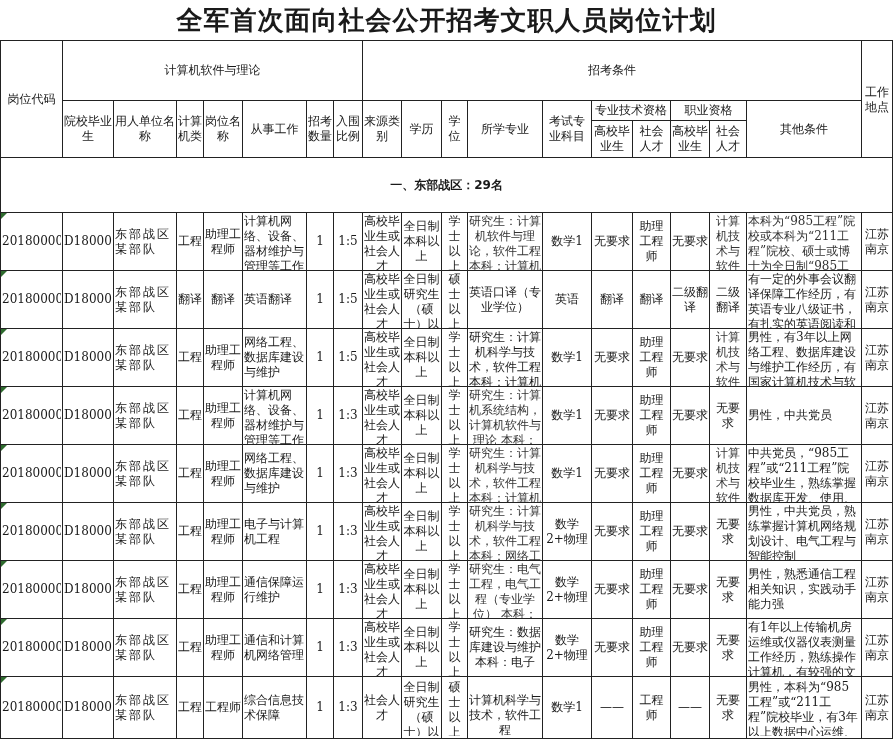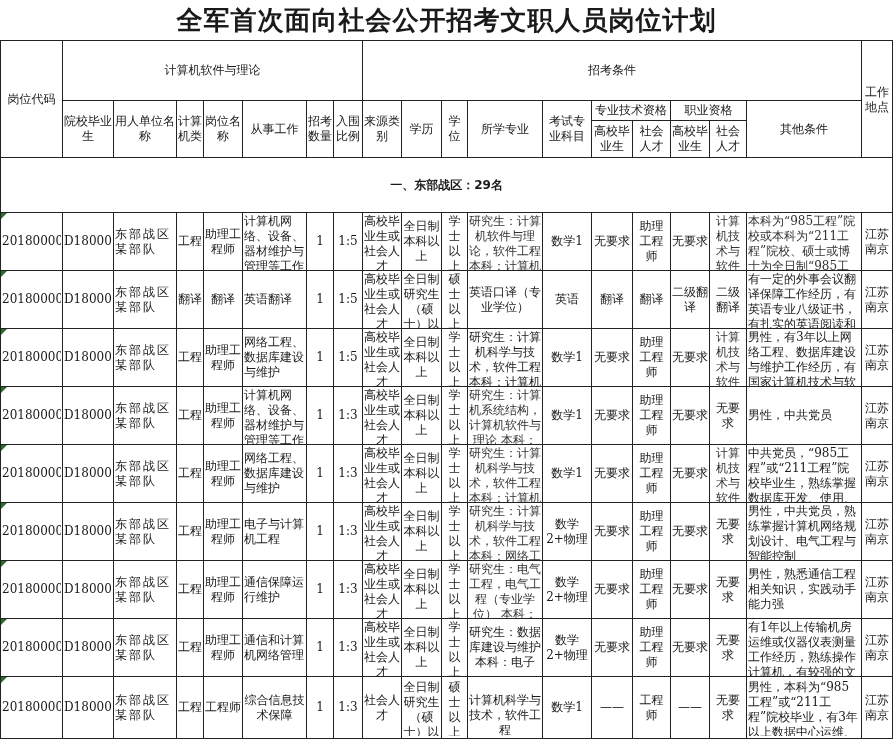--- a/index.html
+++ b/index.html
@@ -579,21 +579,21 @@
     <td class="left" style="letter-spacing:2px">
           <div class="clip" style="max-height: 56px;">东部战区某部队</div>
         </td>
     <td>
           <div class="clip" style="max-height: 56px;">工程</div>
         </td>
     <td>
           <div class="clip" style="max-height: 56px;">工程师</div>
         </td>
     <td class="left justify">
-          <div class="clip" style="max-height: 56px; text-align: center;">综合信息技术保障</div>
+          <div class="clip" style="max-height: 56px;">综合信息技术保障</div>
         </td>
     <td>
           <div class="clip" style="max-height: 56px;">1</div>
         </td>
     <td>
           <div class="clip" style="max-height: 56px;">1:3</div>
         </td>
     <td>
           <div class="clip" style="max-height: 56px;">社会人才</div>
         </td>

